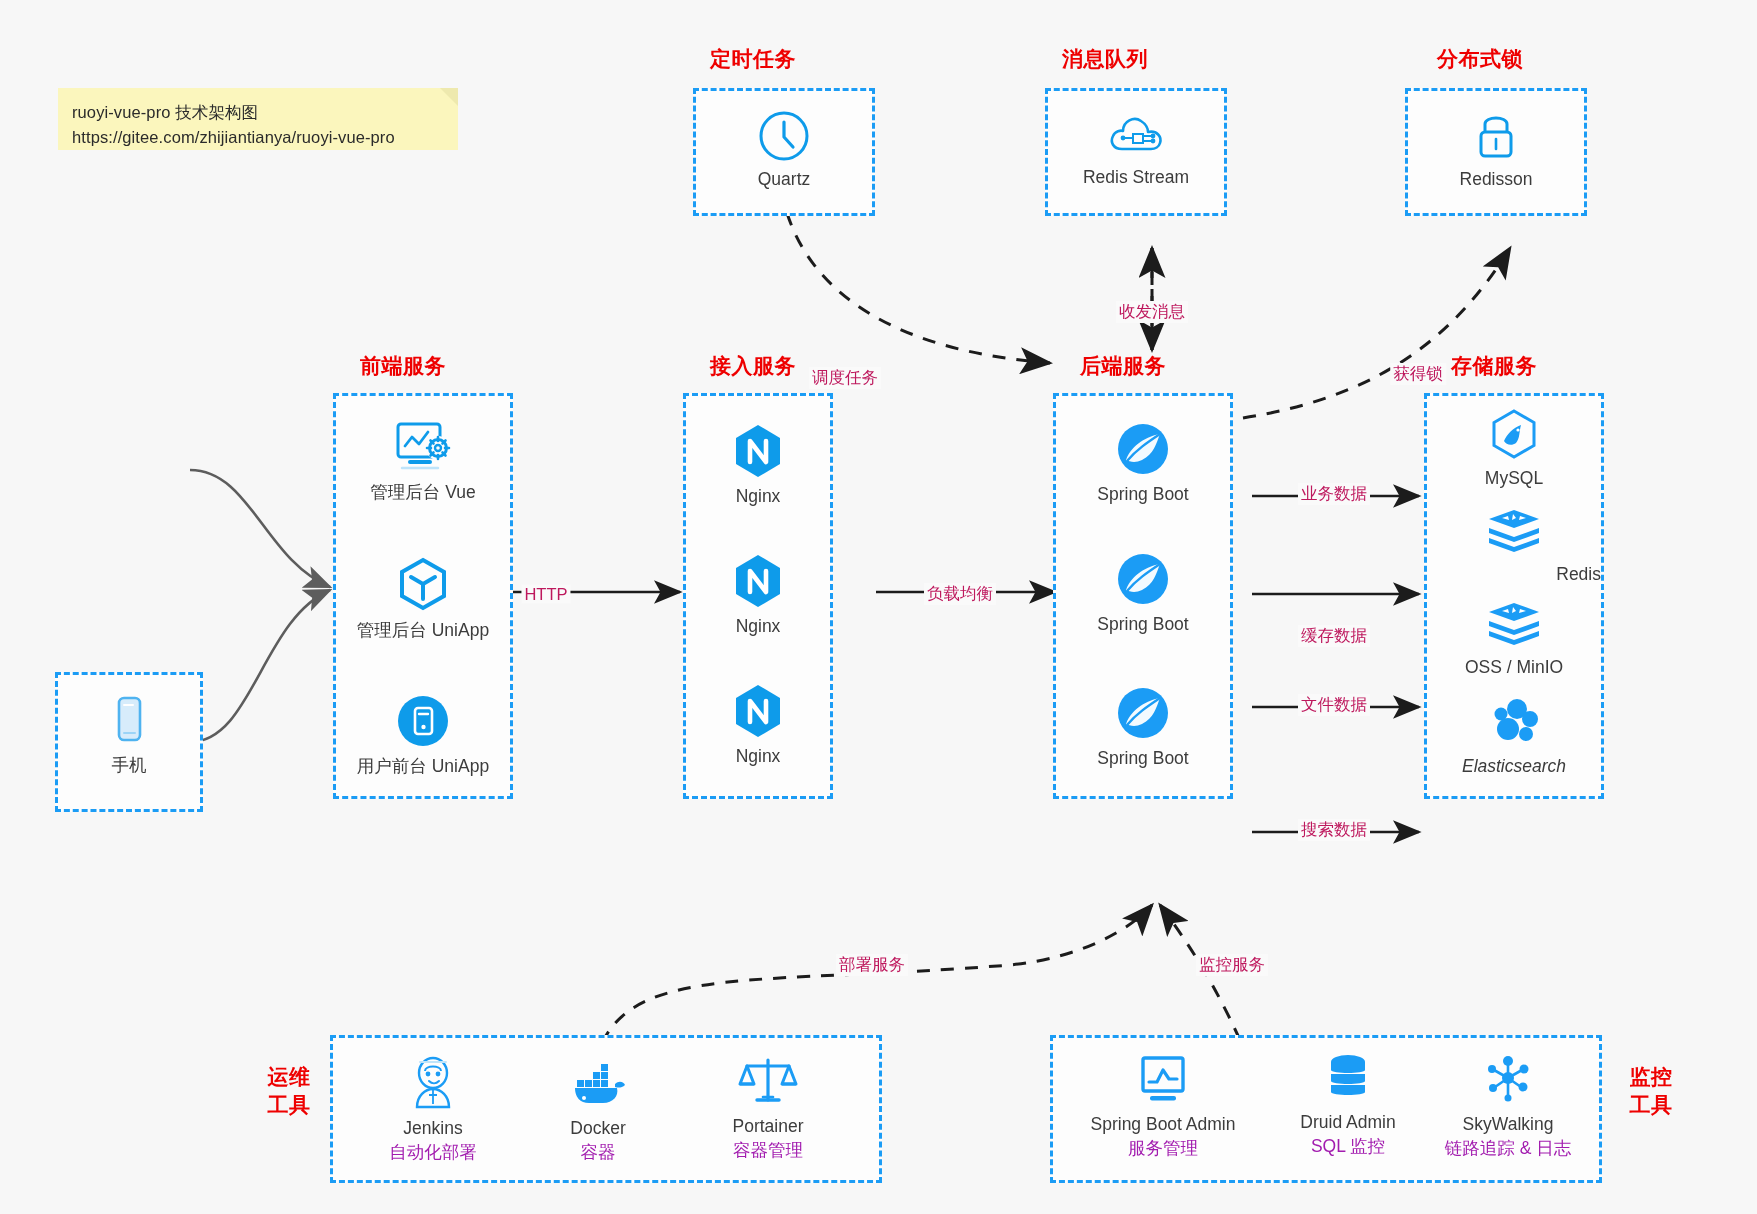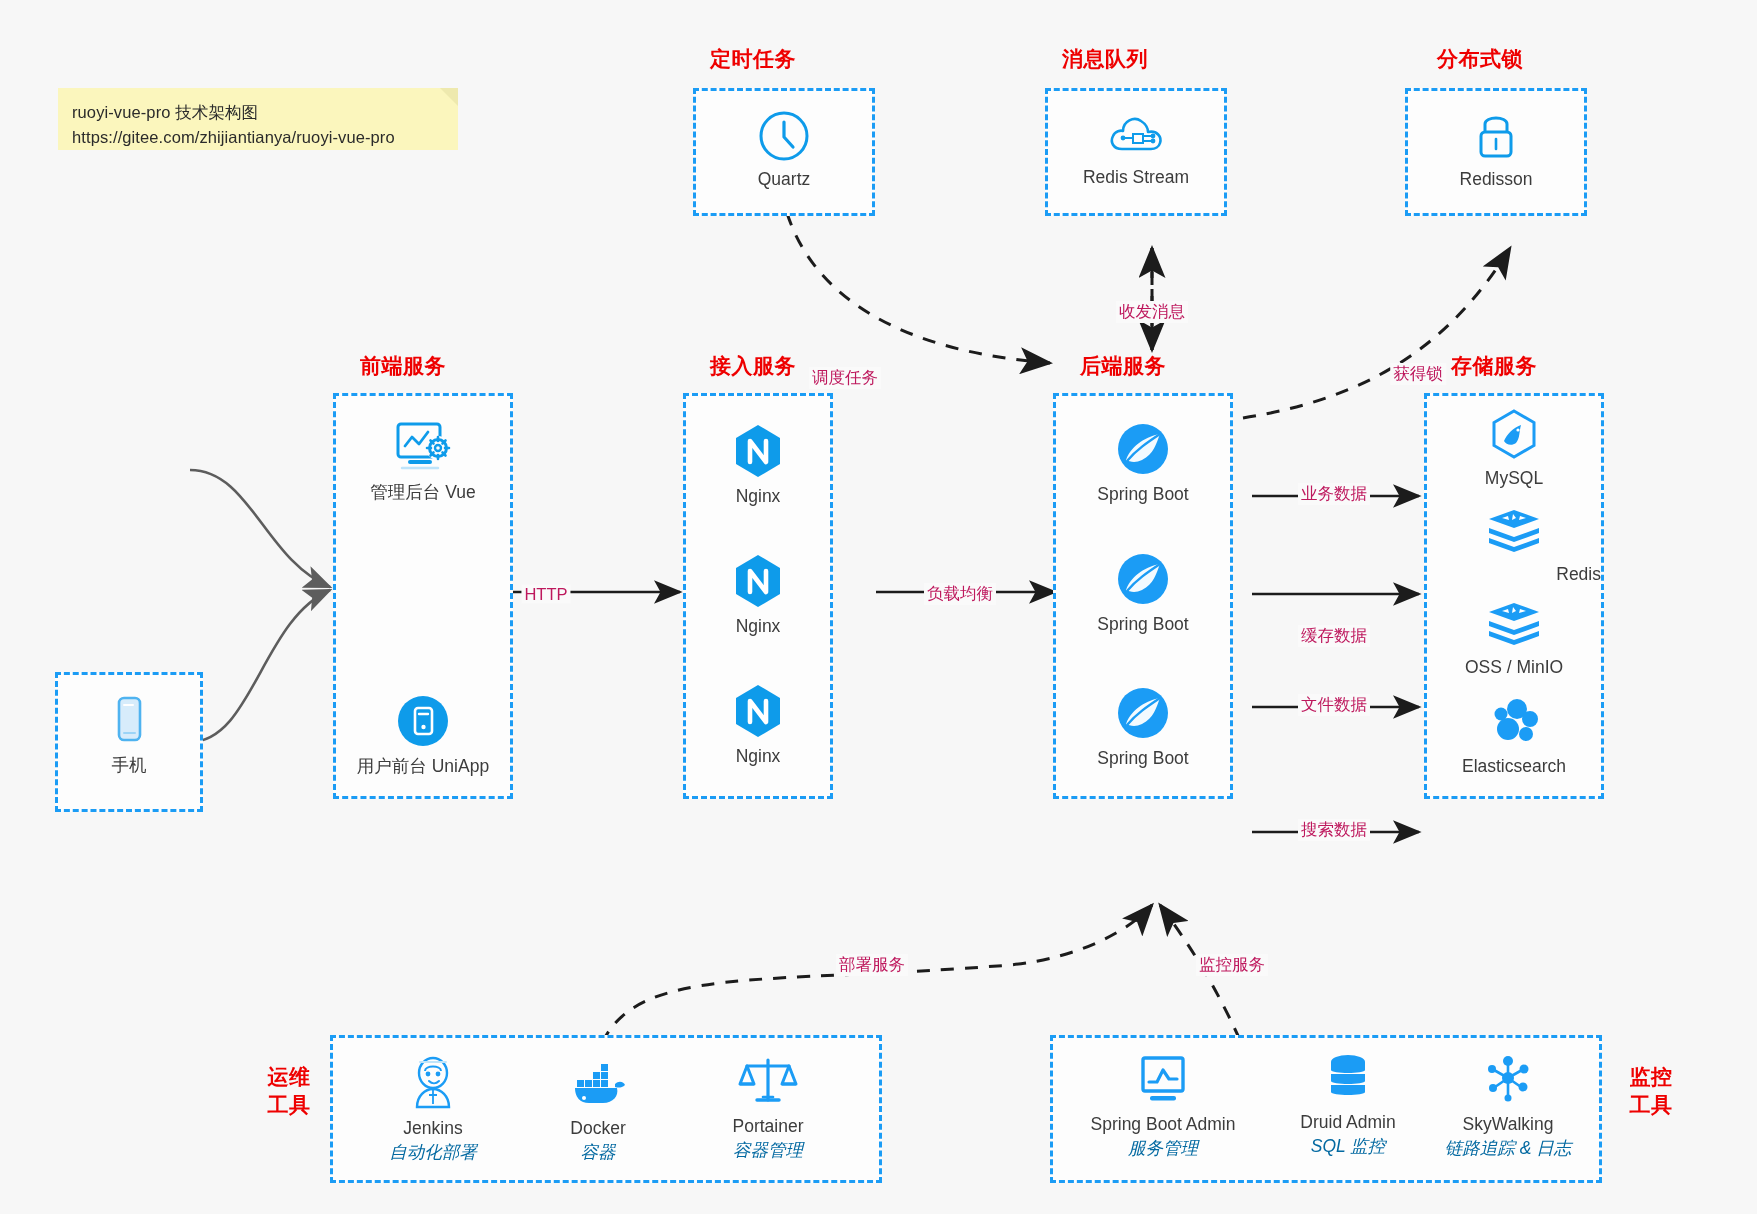--- a/index.html
+++ b/index.html
@@ -31,21 +31,21 @@
   }
   .gtitle {
     position: absolute; color: #ee0000; font-weight: bold; font-size: 21px;
     text-align: center; letter-spacing: .5px; white-space: nowrap;
   }
   .gtitle.side { line-height: 1.35; }
 
   
   .node { position: absolute; text-align: center; }
   .node .lbl { font-size: 17.5px; color: #3c3c3c; margin-top: 5px; white-space: nowrap; line-height: 1.35; }
-  .node .lbl2 { font-size: 17.5px; color: #0369a1; line-height: 1.35; white-space: nowrap; font-style: italic; }
+  .node .lbl2 { font-size: 17.5px; color: #a21caf; line-height: 1.35; white-space: nowrap; }
   .ico { display: block; margin: 0 auto; }
 
   
   .elabel {
     position: absolute; font-size: 16.5px; color: #be185d;
     background: #fafafa; padding: 0 3px; white-space: nowrap;
     transform: translate(-50%, -50%);
   }
 </style>
 </head>
@@ -159,20 +159,27 @@
         <rect x="18" y="42" width="24" height="4" rx="2" fill="#0e9bea"></rect>
         <path d="M12 50 L48 50" stroke="#bfe4fa" stroke-width="2.4" stroke-linecap="round"></path>
         <circle cx="48" cy="30" r="12" fill="#fdfdfd"></circle>
         <circle cx="48" cy="30" r="8.5" fill="none" stroke="#0e9bea" stroke-width="3"></circle>
         <circle cx="48" cy="30" r="3" fill="none" stroke="#0e9bea" stroke-width="2.4"></circle>
         <path d="M48 19 L48 23 M48 37 L48 41 M37 30 L41 30 M55 30 L59 30 M40.5 22.5 L43.5 25.5 M52.5 34.5 L55.5 37.5 M55.5 22.5 L52.5 25.5 M43.5 34.5 L40.5 37.5" stroke="#0e9bea" stroke-width="2.6" stroke-linecap="round"></path>
       </svg>
       <div class="lbl">管理后台 Vue</div>
     </div>
 
+    <div class="node" style="left:0; top:160px; width:174px;">
+      <svg class="ico" width="58" height="58" viewBox="0 0 58 58">
+        <path d="M29 4 L50 16 L50 40 L29 52 L8 40 L8 16 Z" fill="none" stroke="#0e9bea" stroke-width="4"></path>
+        <path d="M29 28 L29 43 M29 28 L17 21 M29 28 L41 21" fill="none" stroke="#0e9bea" stroke-width="4" stroke-linecap="round"></path>
+      </svg>
+      <div class="lbl">管理后台 UniApp</div>
+    </div>
 
     <div class="node" style="left:0; top:296px; width:174px;">
       <svg class="ico" width="58" height="58" viewBox="0 0 58 58">
         <circle cx="29" cy="29" r="25" fill="#0e9bea"></circle>
         <rect x="21" y="16" width="17" height="26" rx="3" fill="none" stroke="#fff" stroke-width="2.6"></rect>
         <path d="M25 22 L34 22" stroke="#fff" stroke-width="2.4" stroke-linecap="round"></path>
         <circle cx="29.5" cy="35" r="2.2" fill="#fff"></circle>
       </svg>
       <div class="lbl">用户前台 UniApp</div>
     </div>
@@ -261,21 +268,21 @@
     </div>
     <div class="node" style="left:0; top:203px; width:174px;">
       <svg class="ico" width="58" height="52" viewBox="0 0 58 52">
         <path d="M29 4 L54 13 L29 22 L4 13 Z" fill="#1b9cf5"></path>
         <path d="M4 22 L29 31 L54 22 L54 27 L29 36 L4 27 Z" fill="#1b9cf5"></path>
         <path d="M4 32 L29 41 L54 32 L54 37 L29 46 L4 37 Z" fill="#1b9cf5"></path>
         <path d="M17 12 L23 10 L24 14 Z M35 10 L41 12 L34 14 Z M28 8 L31 12 L27 14 Z" fill="#fff"></path>
       </svg>
       <div class="lbl">OSS / MinIO</div>
     </div>
-    <div class="node" style="left:0; top:300px; width:174px;">
+    <div class="node" style="left:0; top:300px; width:174px;font-style:italic;">
       <svg class="ico" width="56" height="54" viewBox="0 0 56 54">
         <circle cx="31" cy="13" r="10" fill="#1b9cf5"></circle>
         <circle cx="15" cy="18" r="6.5" fill="#1b9cf5"></circle>
         <circle cx="44" cy="23" r="8" fill="#1b9cf5"></circle>
         <circle cx="22" cy="33" r="11" fill="#1b9cf5"></circle>
         <circle cx="40" cy="38" r="7" fill="#1b9cf5"></circle>
       </svg>
       <div class="lbl">Elasticsearch</div>
     </div>
   </div>

